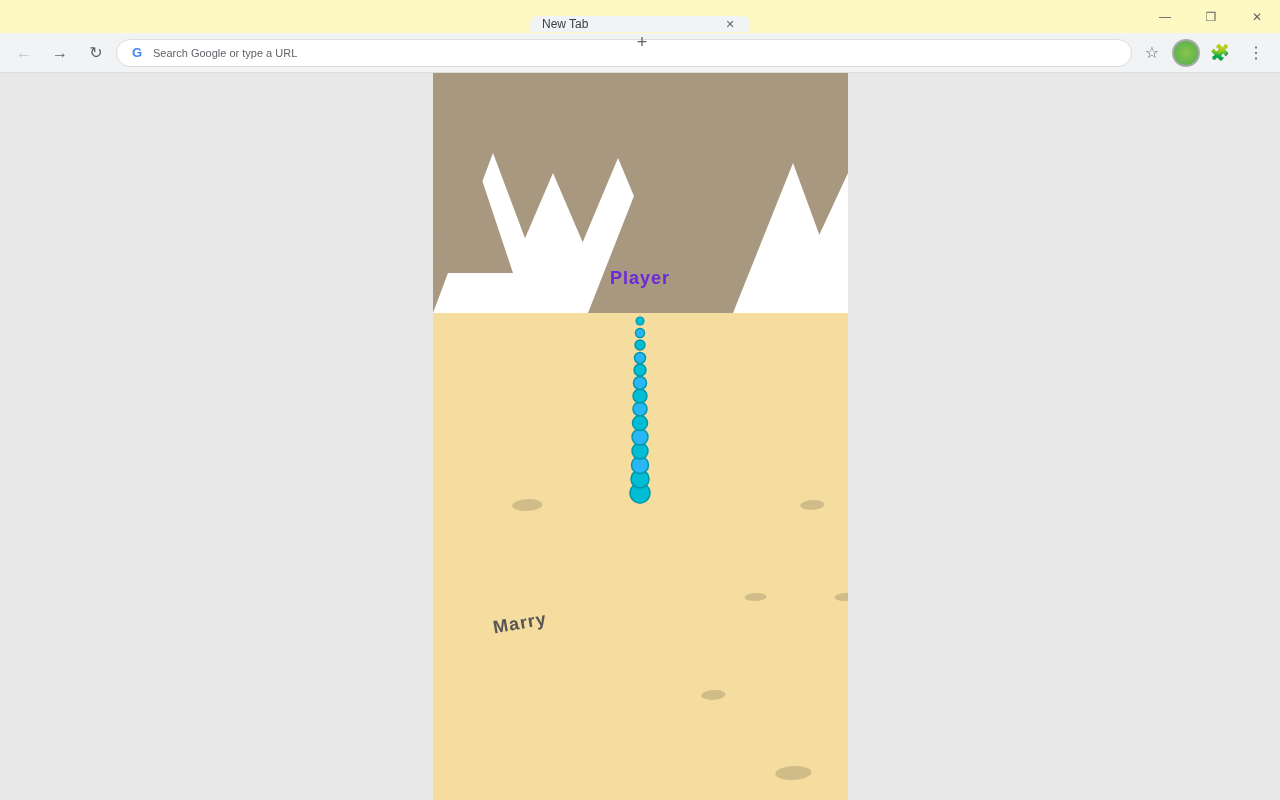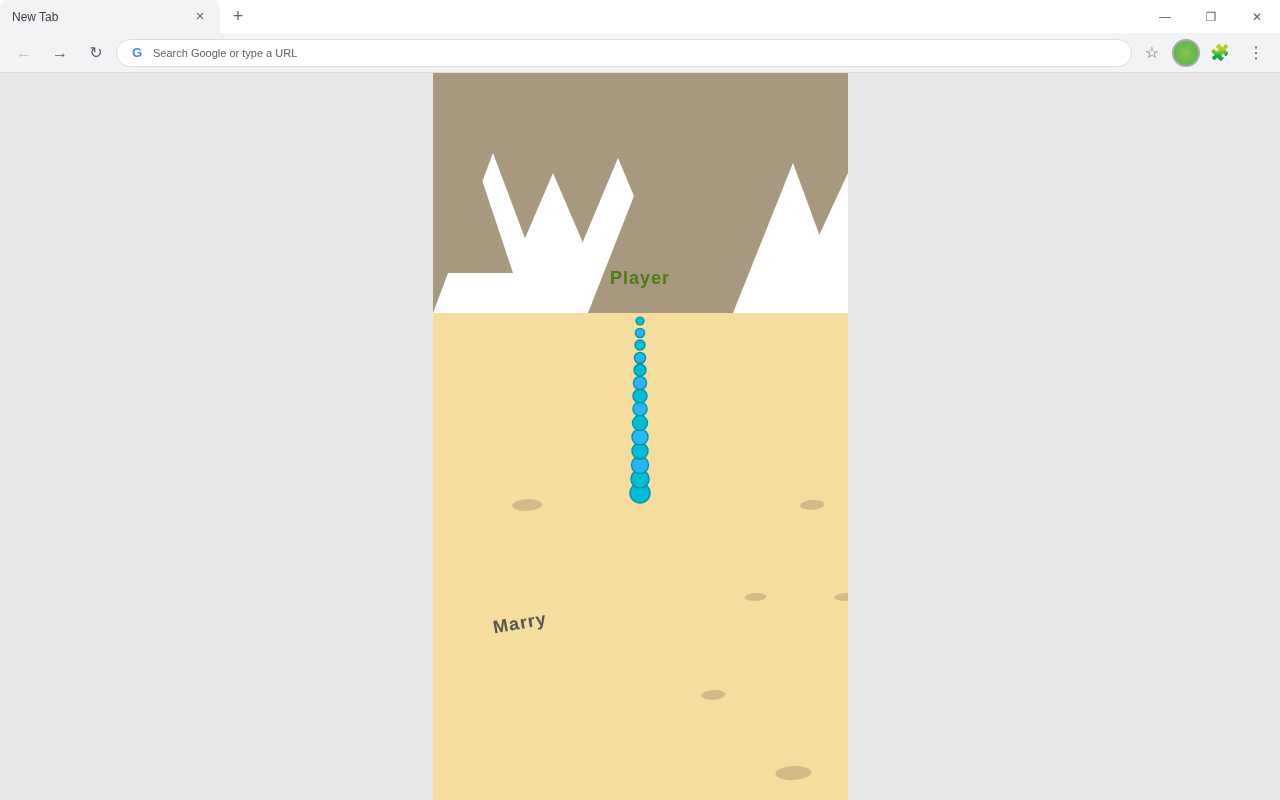--- a/index.html
+++ b/index.html
@@ -14,25 +14,26 @@
     
     .browser-window {
       width: 1280px;
       height: 800px;
       display: flex;
       flex-direction: column;
     }
 
     .title-bar {
       height: 33px;
-      background: #ffffff;
+      background: #fef9c3;
       display: flex;
       align-items: center;
       padding: 16px 0;
       position: relative;
+      flex-direction: column;
     }
 
     .tab {
       display: flex;
       align-items: center;
       height: 33px;
       background: #f1f3f4;
       border-radius: 8px 8px 0 0;
       padding: 0 12px;
       min-width: 220px;
@@ -226,21 +227,21 @@
     }
 
     
     .player-label {
       position: absolute;
       top: 195px;
       left: 50%;
       transform: translateX(-50%);
       font-size: 18px;
       font-weight: bold;
-      color: #4d7c0f;
+      color: #6d28d9;
       font-family: Arial, sans-serif;
       letter-spacing: 1px;
     }
 
     
     .marry-label {
       position: absolute;
       top: 540px;
       left: 60px;
       font-size: 18px;

